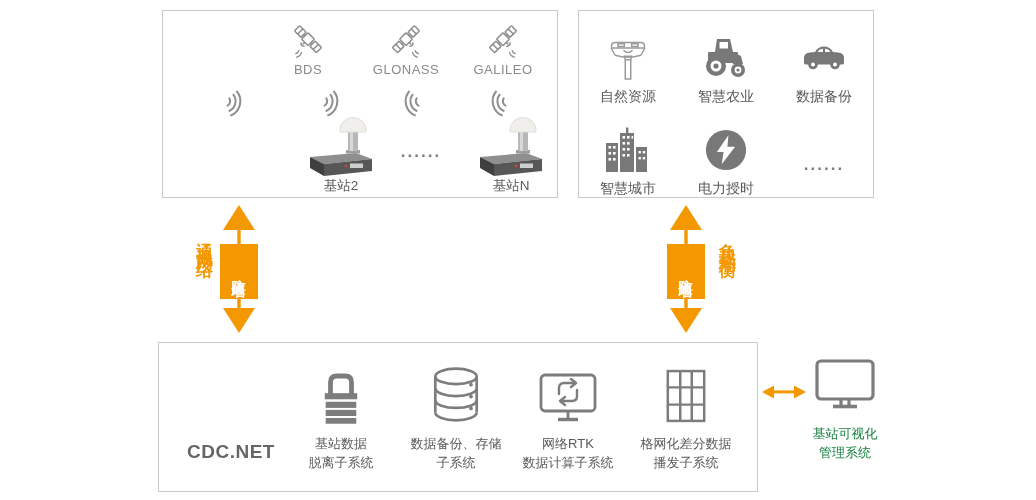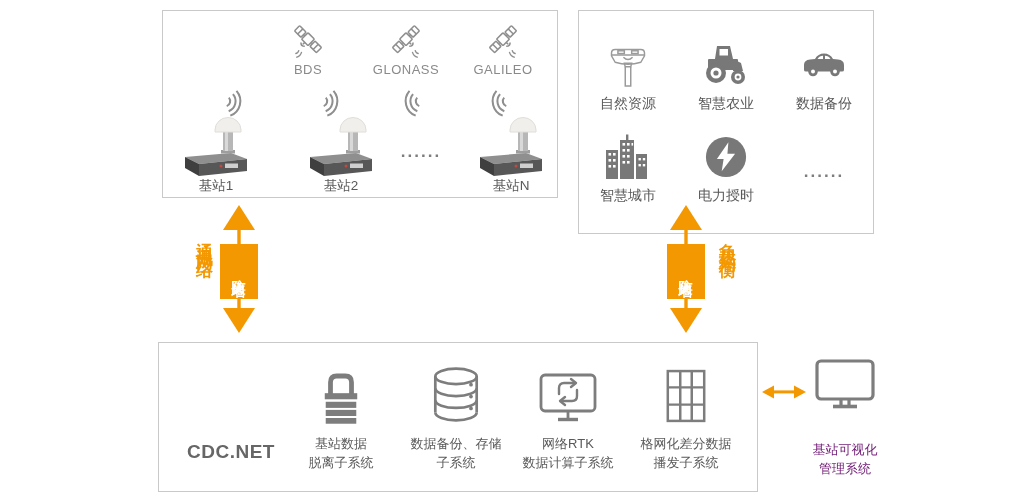--- a/index.html
+++ b/index.html
@@ -2,22 +2,22 @@
 <html><head>
 <meta charset="utf-8">
 <style>
   html,body{margin:0;padding:0;background:#fff;}
   .stage{
     position:relative;width:1036px;height:500px;background:#fff;overflow:hidden;
     font-family:"Liberation Sans","DejaVu Sans",sans-serif;
   }
   .box{position:absolute;border:1px solid #c9c9c9;background:#fff;box-sizing:border-box;}
   .sat-box{left:162px;top:10px;width:396px;height:188px;}
-  .app-box{left:578px;top:10px;width:296px;height:224px;
-    display:grid;grid-template-columns:repeat(3,1fr);grid-auto-rows:92px;padding-top:15px;}
+  .app-box{left:578px;top:10px;width:296px;height:188px;
+    display:grid;grid-template-columns:repeat(3,1fr);grid-auto-rows:92px;padding-top:8px;}
   .platform-box{left:158px;top:342px;width:600px;height:150px;}
 
   
   .sat-col{position:absolute;top:10px;width:90px;text-align:center;}
   .sat-label{margin-top:1px;font-size:13px;color:#8a8a8a;letter-spacing:.5px;}
   .signal{position:absolute;top:78px;}
   .sig-l{transform:rotate(14deg);}
   .sig-r{transform:scaleX(-1) rotate(14deg);}
 
   
@@ -44,21 +44,21 @@
   
   .pf-title{position:absolute;left:22px;top:18px;font-size:17px;font-weight:bold;color:#666;
     line-height:25px;white-space:pre-line;}
   .pf-product{position:absolute;left:28px;top:98px;font-size:19px;font-weight:bold;color:#666;letter-spacing:.5px;}
   .subsys{position:absolute;top:14px;width:130px;text-align:center;}
   .subsys-icon{height:68px;display:flex;align-items:flex-end;justify-content:center;}
   .subsys-label{margin-top:9px;font-size:13px;line-height:19px;color:#595959;white-space:pre-line;}
 
   
   .mgmt{position:absolute;left:806px;top:358px;width:78px;text-align:center;}
-  .mgmt-label{margin-top:28px;font-size:13px;line-height:19px;color:#701a75;white-space:pre-line;font-family:Liberation Serif, serif;}
+  .mgmt-label{margin-top:12px;font-size:13px;line-height:19px;color:#15803d;white-space:pre-line;font-family:Liberation Serif, serif;}
 
   svg{display:block;margin:0 auto;}
 </style>
 </head>
 <body>
 
 <div class="stage">
 
   <div class="box sat-box">
 
@@ -139,34 +139,20 @@
       </g>
     </svg>
     <svg class="signal sig-r" style="left:325px" width="22" height="30" viewBox="0 0 20 28">
       <g stroke="#8f8f8f" stroke-width="1.9" fill="none">
         <path d="M3.9,9.4 A5 5 0 0 1 3.9,17.6"></path>
         <path d="M6.8,5.3 A10 10 0 0 1 6.8,21.7"></path>
         <path d="M9.3,1.6 A14.5 14.5 0 0 1 9.3,25.4"></path>
       </g>
     </svg>
 
-    <div class="station" style="left:5px">
-      <svg width="70" height="70" viewBox="0 0 70 70">
-        <polygon points="4,48 50,44 66,50 18,55" fill="#8f8f8f"></polygon>
-        <rect x="40" y="41" width="14" height="3.5" fill="#9e9e9e"></rect>
-        <rect x="42" y="23" width="10" height="19" fill="#b7b7b7"></rect>
-        <rect x="44" y="23" width="3" height="19" fill="#d9d9d9"></rect>
-        <path d="M34,21 A13 12.5 0 0 1 60,21 L60,23 H34 Z" fill="#f1efeb" stroke="#e0ded9" stroke-width="1"></path>
-        <polygon points="18,55 66,50 66,62 18,67" fill="#575757"></polygon>
-        <polygon points="4,48 18,55 18,67 4,59" fill="#3f3f3f"></polygon>
-        <rect x="44" y="54.5" width="13" height="4.5" fill="#cfcfcf"></rect>
-        <circle cx="40" cy="57" r="1.5" fill="#c5473f"></circle>
-      </svg>
-      <div class="station-label">基站1</div>
-    </div>
     <div class="station" style="left:130px">
       <svg width="70" height="70" viewBox="0 0 70 70">
         <polygon points="4,48 50,44 66,50 18,55" fill="#8f8f8f"></polygon>
         <rect x="40" y="41" width="14" height="3.5" fill="#9e9e9e"></rect>
         <rect x="42" y="23" width="10" height="19" fill="#b7b7b7"></rect>
         <rect x="44" y="23" width="3" height="19" fill="#d9d9d9"></rect>
         <path d="M34,21 A13 12.5 0 0 1 60,21 L60,23 H34 Z" fill="#f1efeb" stroke="#e0ded9" stroke-width="1"></path>
         <polygon points="18,55 66,50 66,62 18,67" fill="#575757"></polygon>
         <polygon points="4,48 18,55 18,67 4,59" fill="#3f3f3f"></polygon>
         <rect x="44" y="54.5" width="13" height="4.5" fill="#cfcfcf"></rect>

